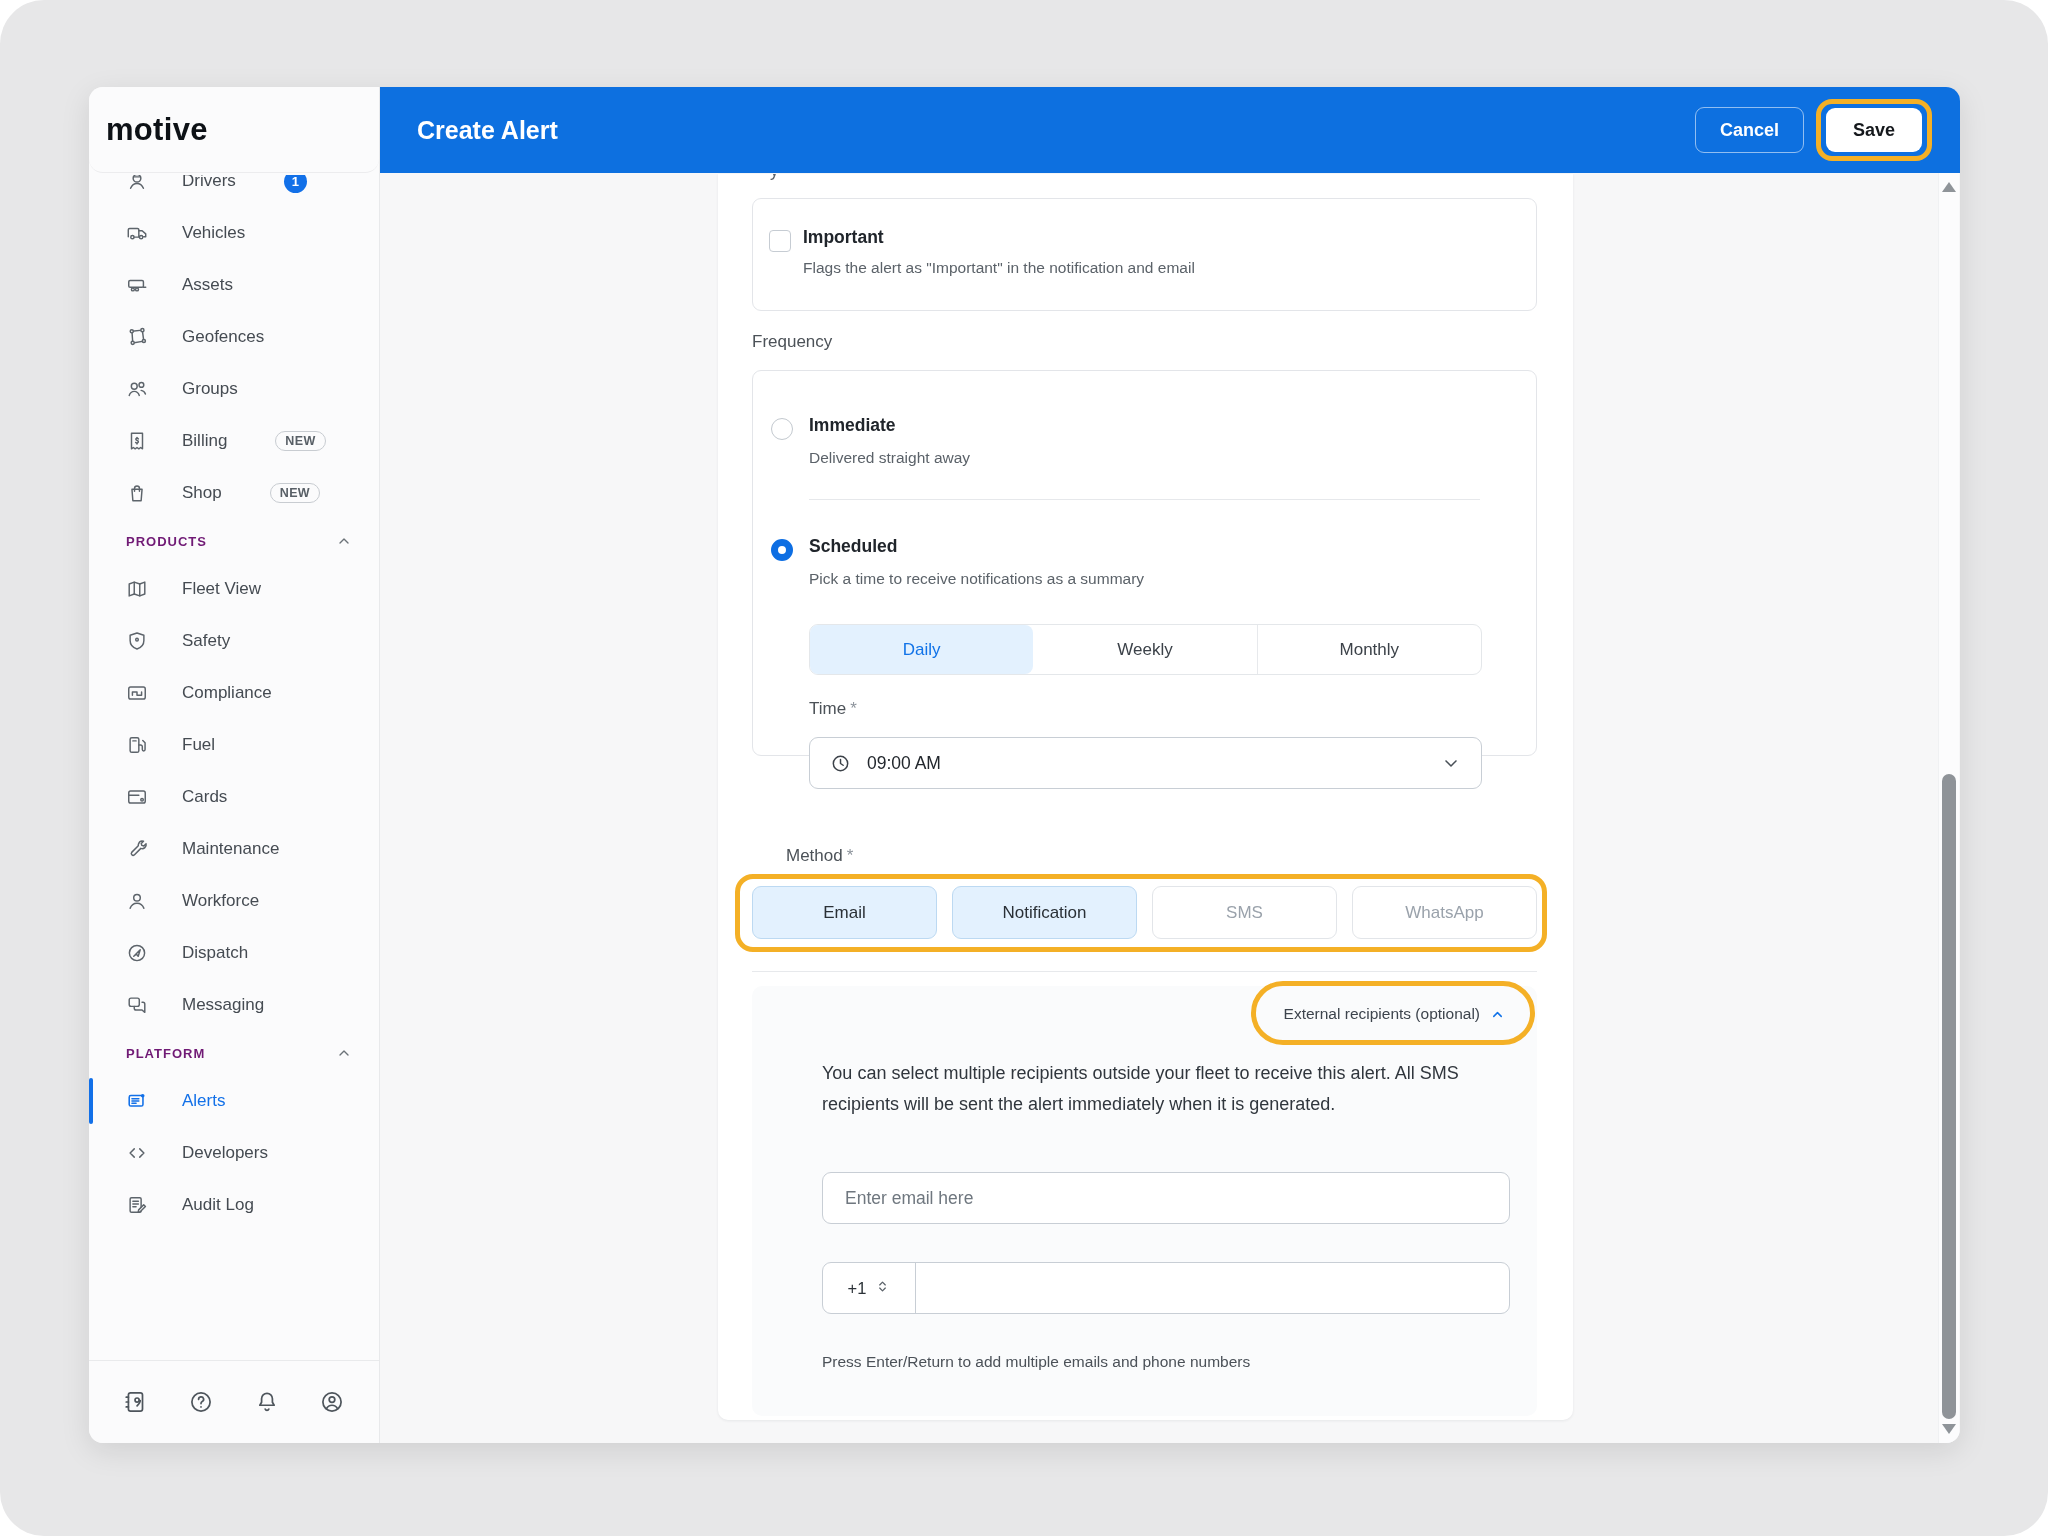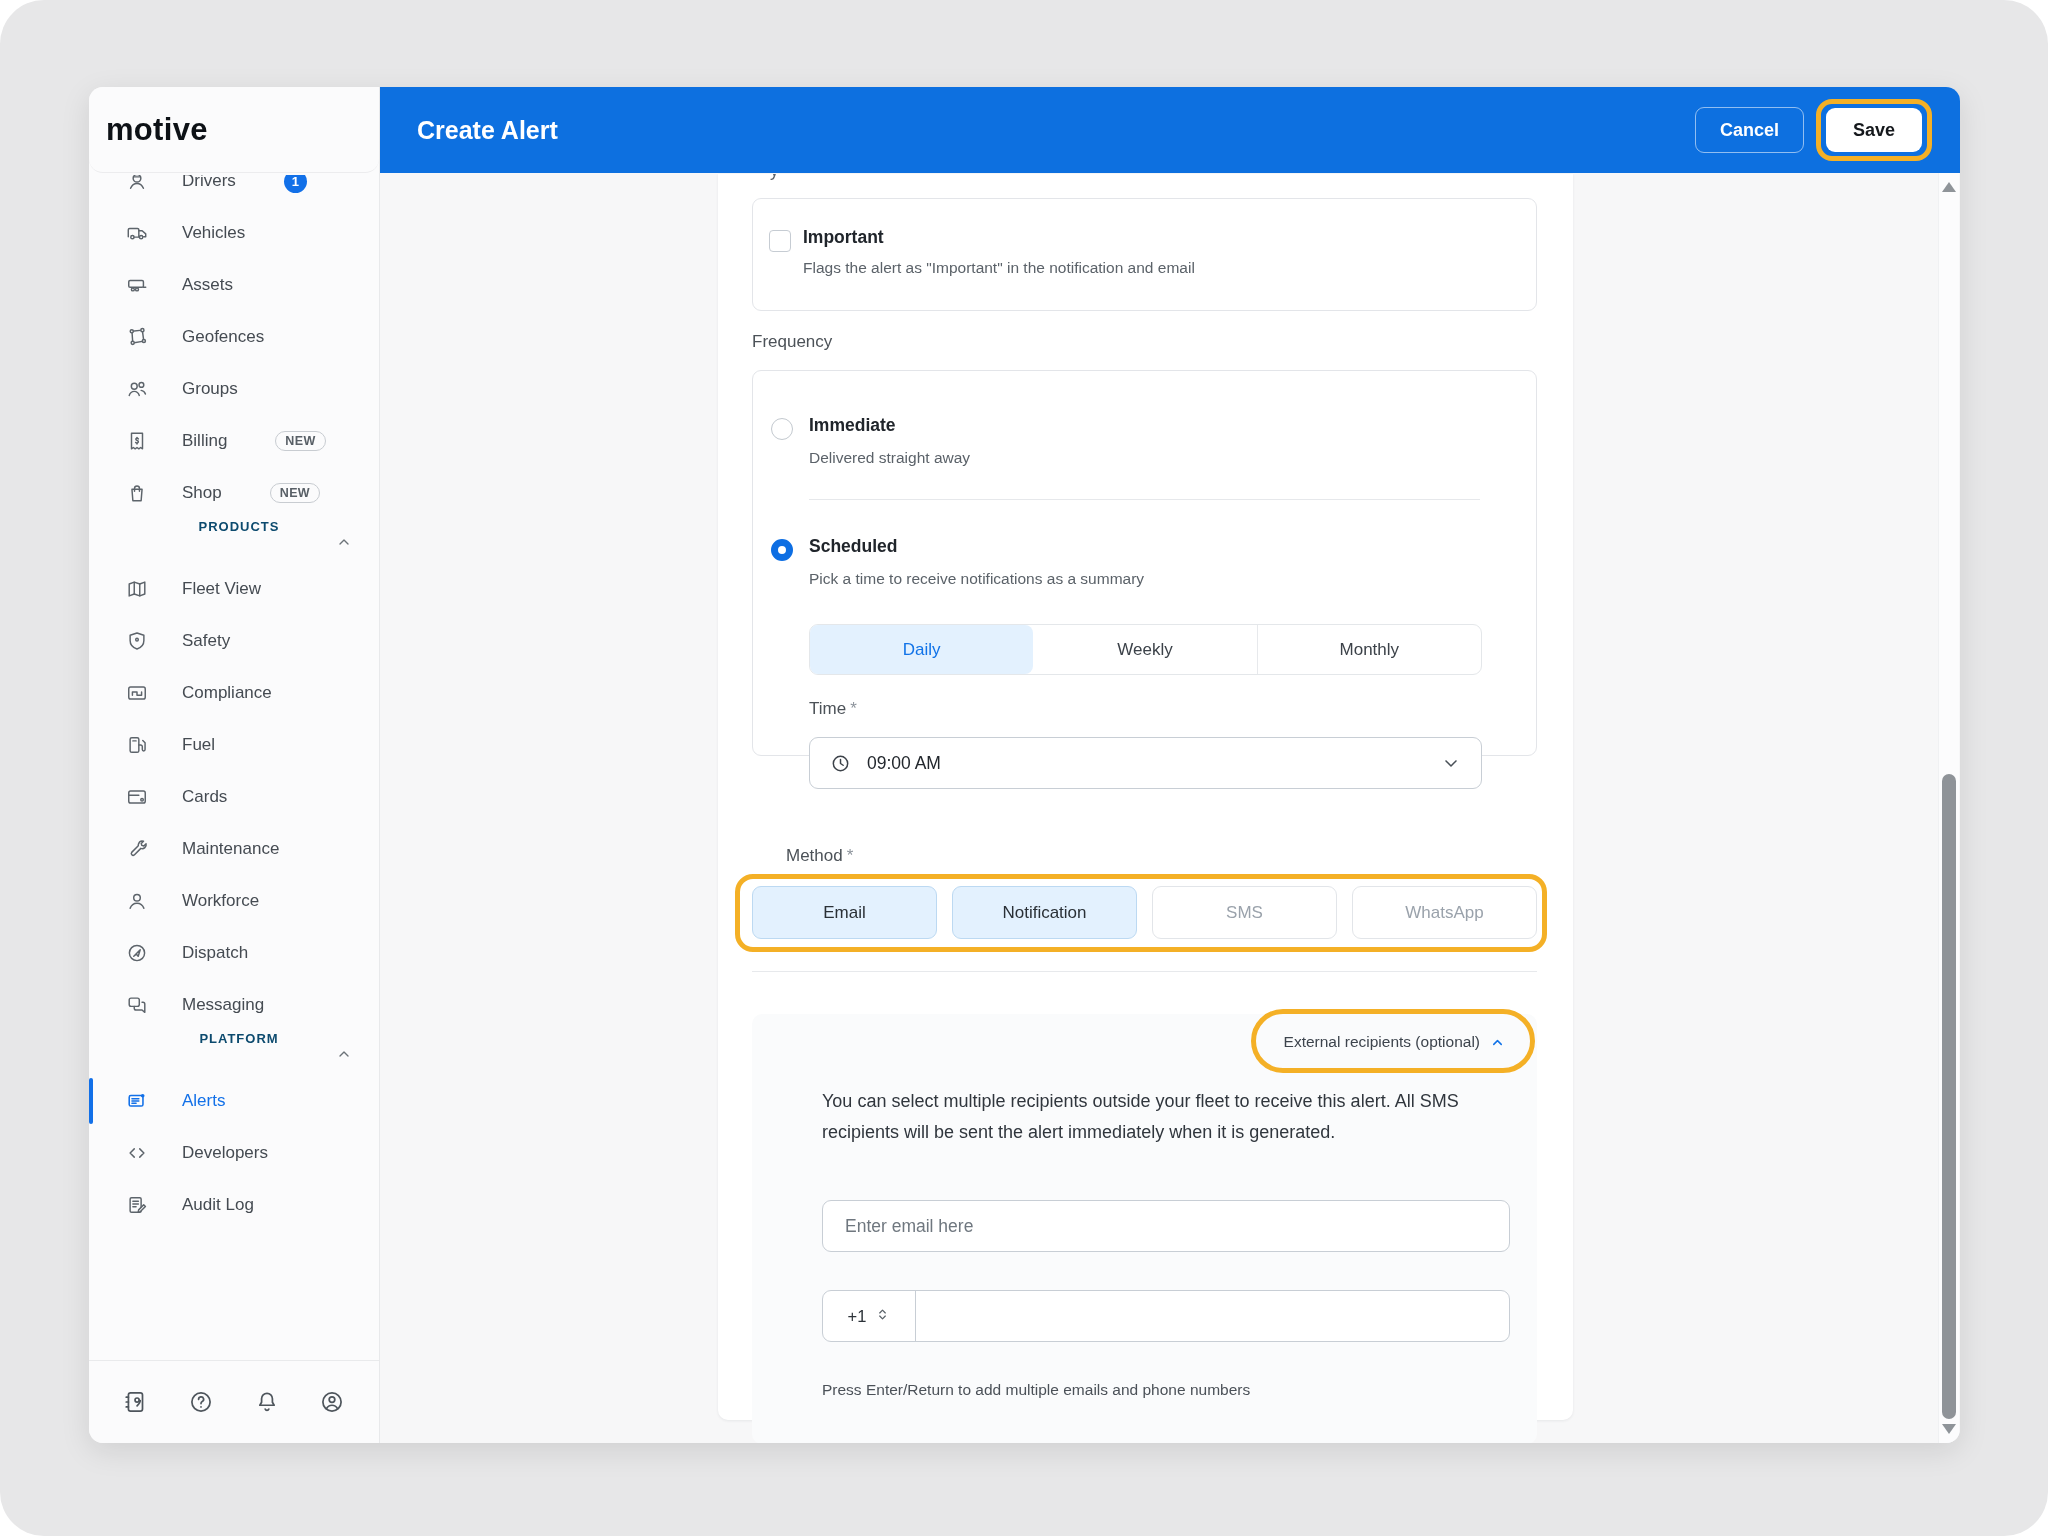--- a/index.html
+++ b/index.html
@@ -11,21 +11,21 @@
   .sidebar { position: absolute; left: 0; top: 0; width: 291px; height: 100%; background: #fbfbfc; border-right: 1px solid #e8e9eb; }
   .logo-area { height: 86px; border-bottom: 1px solid #ececee; display: flex; align-items: center; padding-left: 17px; border-radius: 14px; }
   .logo { font-size: 31px; font-weight: 800; color: #0d1116; letter-spacing: .3px; }
   .nav { position: absolute; top: 88px; bottom: 83px; left: 0; right: 0; overflow: hidden; }
   .nav-inner { margin-top: -20px; }
   .nav-item { height: 52px; display: flex; align-items: center; padding-left: 37px; gap: 34px; font-size: 17px; color: #454b52; position: relative; cursor: pointer; }
   .nav-item .ic { width: 22px; height: 22px; flex: 0 0 22px; color: #5d646b; }
   .nav-item.active { color: #1270e8; }
   .nav-item.active .ic { color: #1270e8; }
   .nav-item.active::before { content: ''; position: absolute; left: 0; top: 3px; bottom: 3px; width: 3.5px; background: #1270e8; border-radius: 2px; }
-  .nav-head { height: 44px; display: flex; align-items: center; padding-left: 37px; padding-right: 27px; font-size: 13px; font-weight: 700; letter-spacing: 1px; color: #0c4a6e; flex-direction: column; }
+  .nav-head { height: 44px; display: flex; align-items: center; padding-left: 37px; padding-right: 27px; font-size: 13px; font-weight: 700; letter-spacing: 1px; color: #701a75; }
   .nav-head .chev { margin-left: auto; width: 16px; height: 16px; color: #6b7278; }
   .count-badge { margin-left: 14px; min-width: 23px; height: 23px; border-radius: 12px; background: #1270e8; color: #fff; font-size: 13px; font-weight: 700; display: flex; align-items: center; justify-content: center; }
   .new-pill { margin-left: 14px; border: 1.5px solid #c8ccd1; border-radius: 11px; padding: 2px 9px; font-size: 12.5px; font-weight: 700; color: #585f66; letter-spacing: .4px; }
   .sidebar-footer { position: absolute; bottom: 0; left: 0; right: 0; height: 83px; border-top: 1px solid #e9eaec; display: flex; align-items: center; justify-content: space-between; padding: 0 34px; }
   .sidebar-footer .fic { width: 26px; height: 26px; color: #4e555c; cursor: pointer; }
 
   
   .topbar { position: absolute; left: 291px; top: 0; right: 0; height: 86px; background: #0d70e0; display: flex; align-items: center; padding: 0 30px 0 37px; }
   .topbar-title { color: #fff; font-size: 25px; font-weight: 700; }
   .cancel-btn { margin-left: auto; height: 46px; padding: 0 24px; border: 1px solid rgba(255,255,255,.55); border-radius: 9px; color: #fff; font-size: 18px; font-weight: 700; background: transparent; display: flex; align-items: center; cursor: pointer; }
@@ -68,21 +68,21 @@
   .time-input .dd { margin-left: auto; width: 20px; height: 20px; color: #495057; }
 
   .method-row { position: absolute; left: 34px; top: 712px; width: 785px; display: flex; gap: 15px; }
   .method-btn { flex: 1; height: 53px; border-radius: 9px; display: flex; align-items: center; justify-content: center; font-size: 17px; cursor: pointer; }
   .method-btn.sel { background: #e3f1fe; border: 1px solid #bcd9f2; color: #2a3036; }
   .method-btn.unsel { background: #fff; border: 1px solid #e2e5e9; color: #9aa2ab; }
   .method-ring { left: 17px; top: 700px; width: 812px; height: 78px; border-radius: 18px; }
 
   .divider2 { position: absolute; left: 34px; right: 36px; top: 797px; height: 1px; background: #e7e9ec; }
 
-  .recip-panel { position: absolute; left: 34px; top: 840px; width: 785px; height: 430px; background: #fafbfc; border-radius: 10px; text-decoration: underline; }
+  .recip-panel { position: absolute; left: 34px; top: 812px; width: 785px; height: 430px; background: #fafbfc; border-radius: 10px; text-decoration: underline; }
   .recip-ring { right: 2px; top: -5px; width: 284px; height: 64px; border-radius: 32px; }
   .recip-toggle { position: absolute; right: 32px; top: 10px; height: 36px; display: flex; align-items: center; gap: 10px; cursor: pointer; }
   .recip-toggle-label { font-size: 15.5px; color: #3d444d; }
   .recip-toggle .chev-up { width: 15px; height: 15px; color: #1173e8; }
   .recip-desc { position: absolute; left: 70px; top: 72px; width: 660px; font-size: 18px; line-height: 31px; color: #30363d; }
   .email-input { position: absolute; left: 70px; top: 186px; width: 688px; height: 52px; border: 1px solid #c8ced5; border-radius: 9px; background: #fff; padding: 0 22px; font-size: 17.5px; color: #22272d; font-family: "Liberation Sans", sans-serif; }
   .email-input::placeholder { color: #6f777f; opacity: 1; }
   .phone-row { position: absolute; left: 70px; top: 276px; width: 688px; height: 52px; border: 1px solid #c8ced5; border-radius: 9px; background: #fff; display: flex; }
   .cc-seg { width: 93px; border-right: 1px solid #c8ced5; display: flex; align-items: center; justify-content: center; gap: 9px; font-size: 16.5px; color: #2c3238; cursor: pointer; }
   .cc-seg .stepper { width: 15px; height: 18px; color: #5b6269; }

